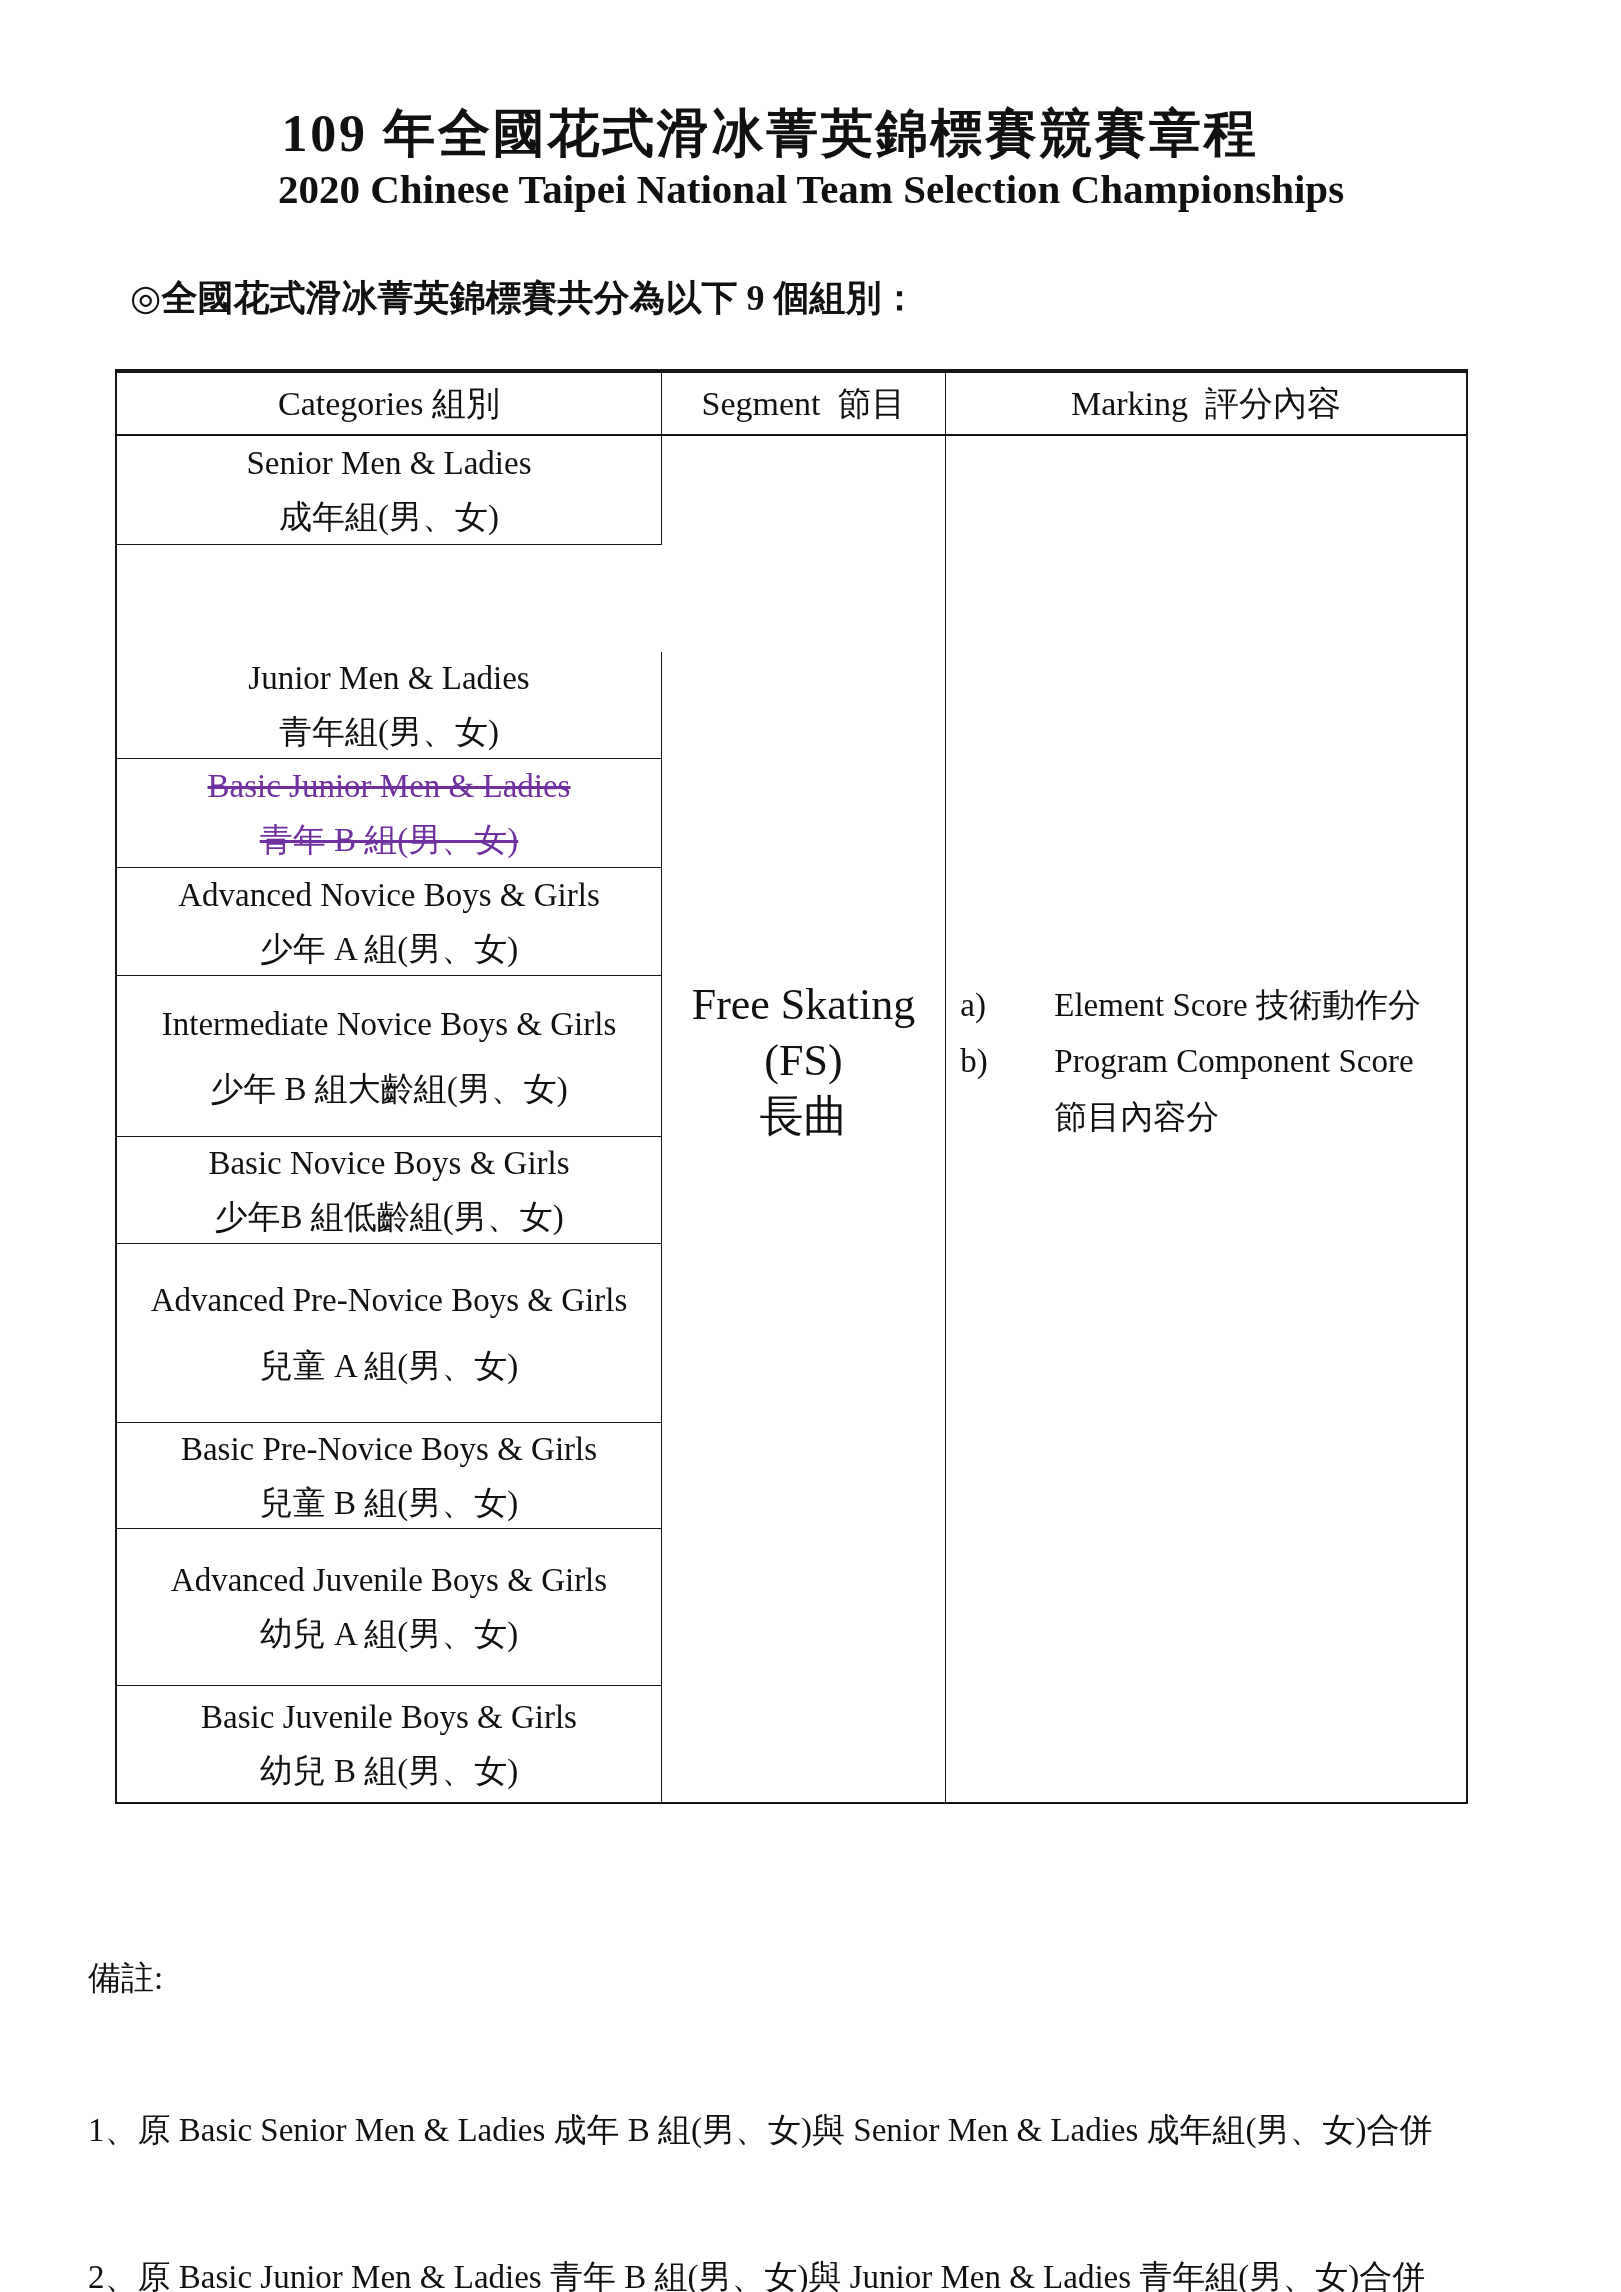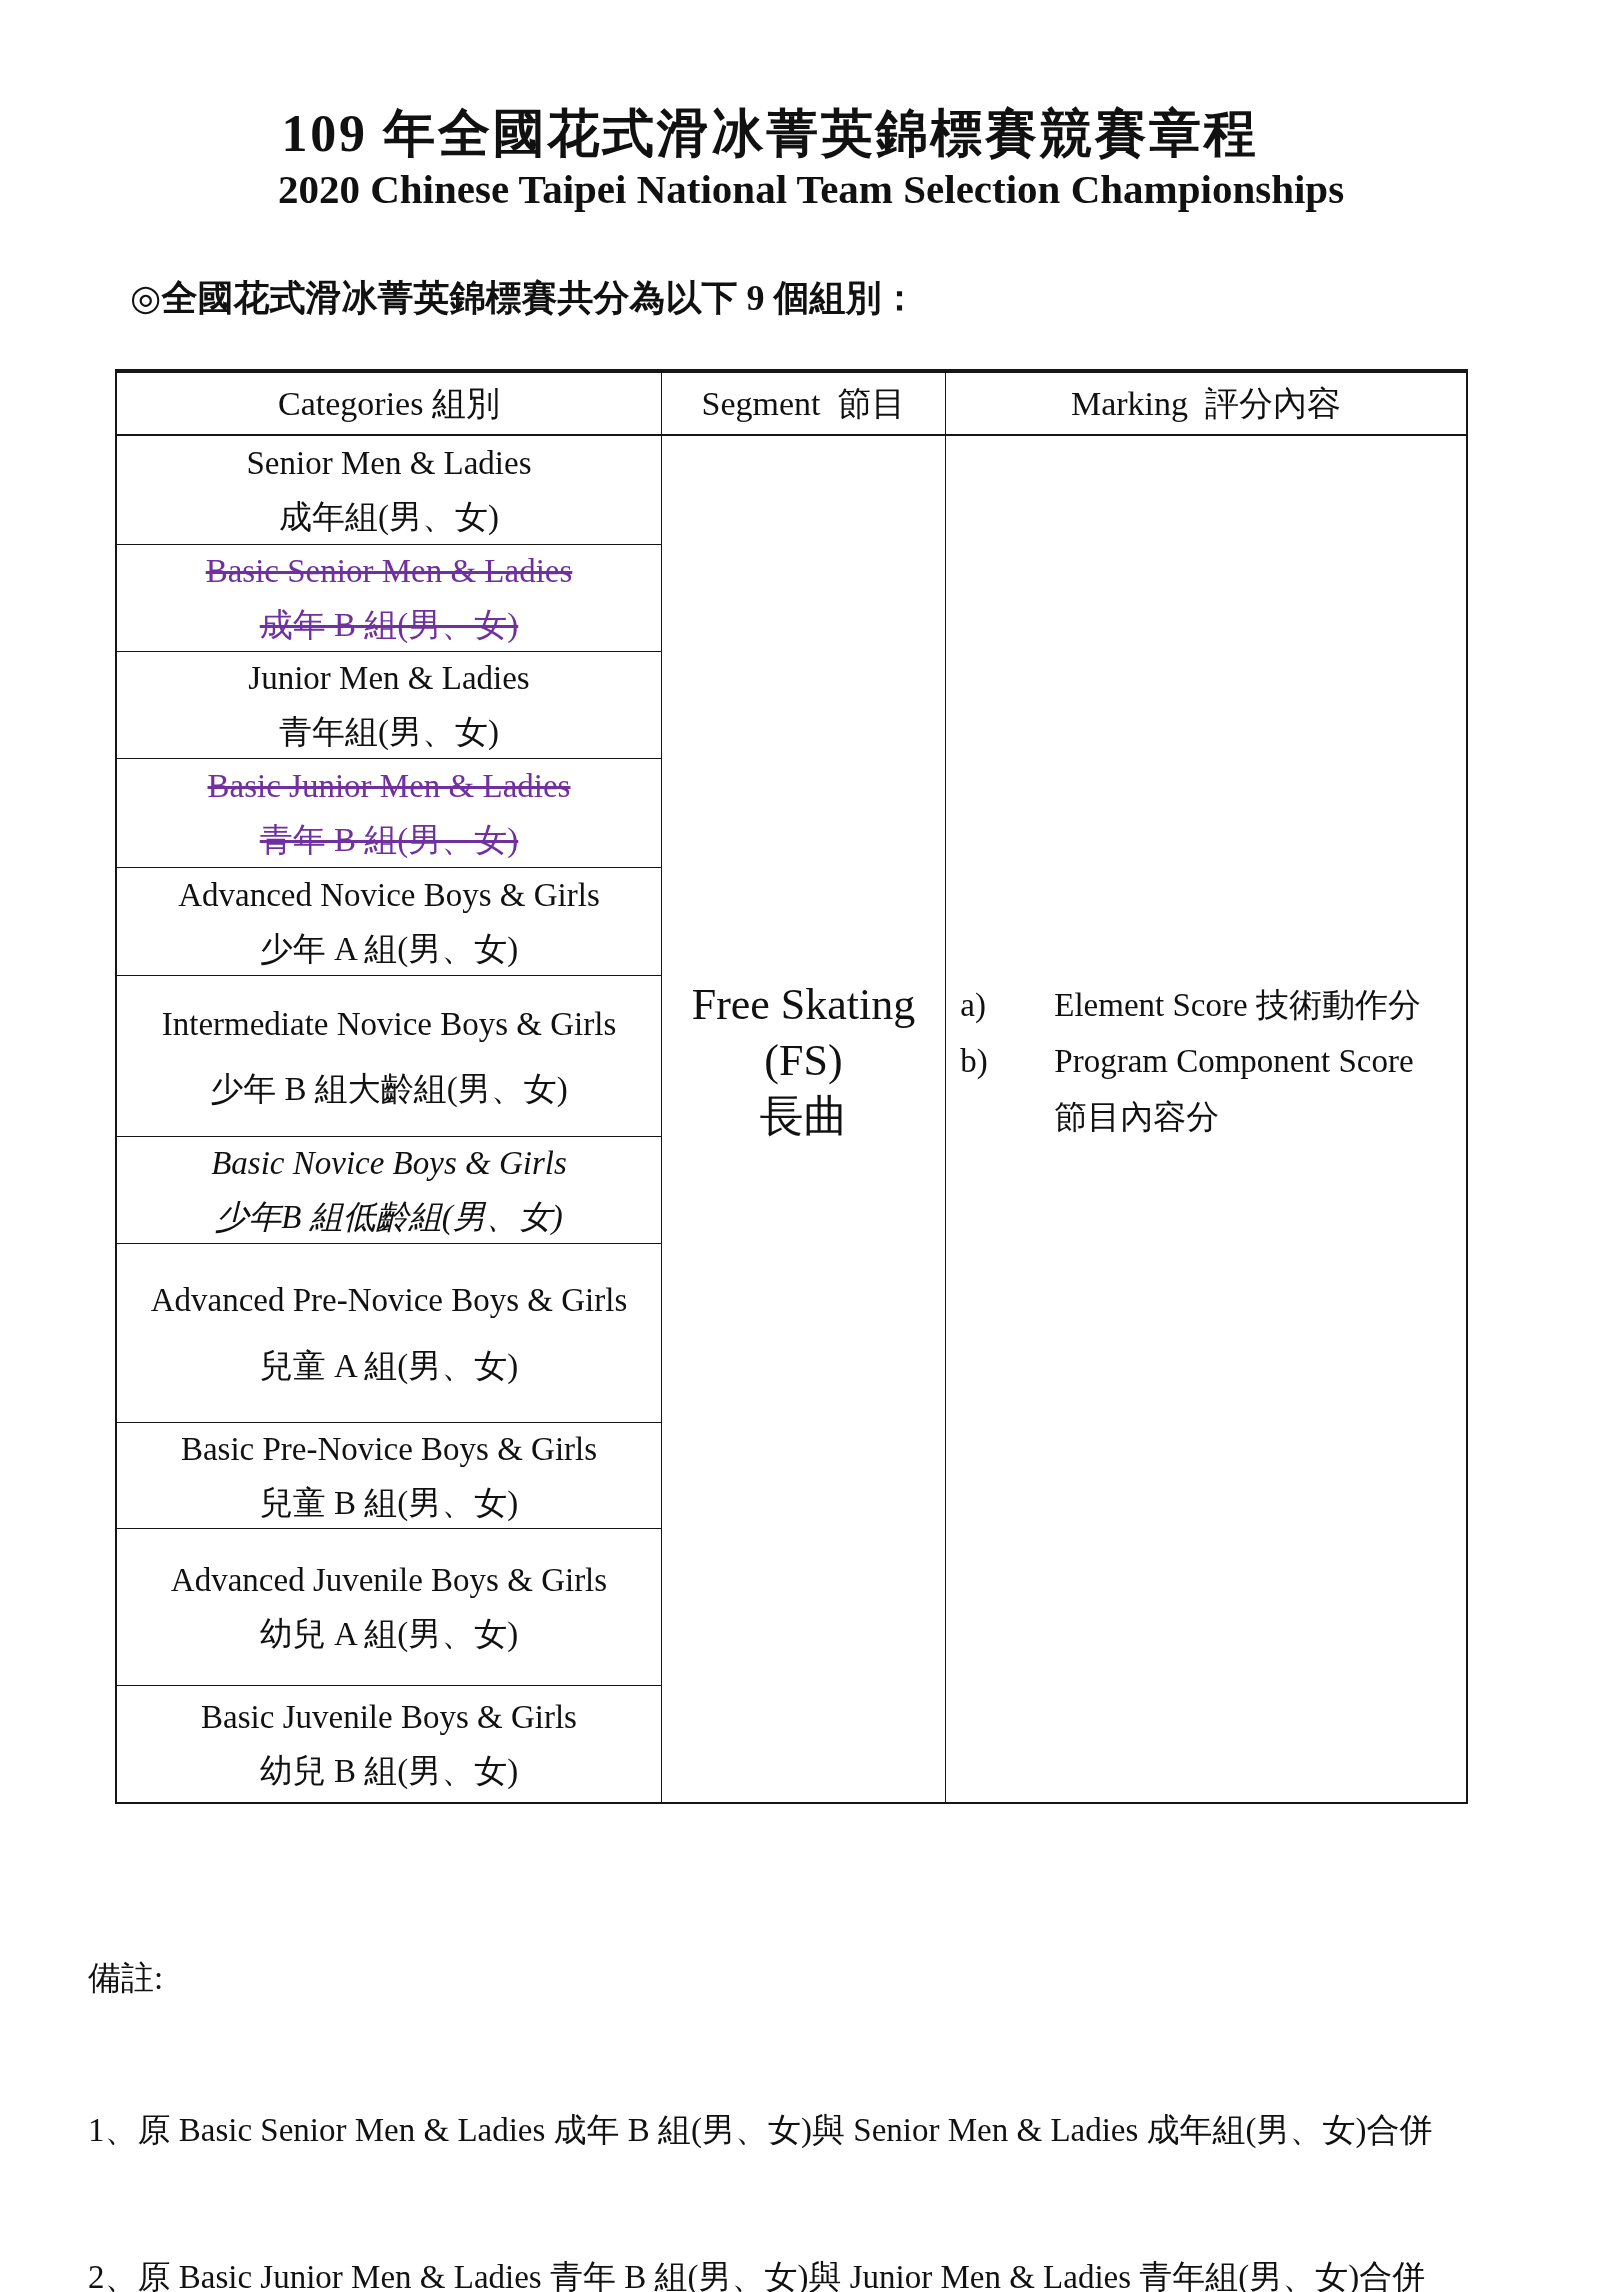--- a/index.html
+++ b/index.html
@@ -114,41 +114,37 @@
   <div class="doc-table">
 
     <div class="cell hcell vline" style="grid-area: 1 / 1;">Categories 組別</div>
     <div class="cell hcell vline" style="grid-area: 1 / 2;">Segment  節目</div>
     <div class="cell hcell" style="grid-area: 1 / 3;">Marking  評分內容</div>
 
     <div class="cell cat-row" style="grid-area: 2 / 1;">
       <div class="line">Senior Men &amp; Ladies</div>
       <div class="line">成年組(男、女)</div>
     </div>
-    <div class="cell cat-row struck" style="grid-area: 3 / 1;">
-      <div class="line">Basic Senior Men &amp; Ladies</div>
-      <div class="line">成年 B 組(男、女)</div>
-    </div>
     <div class="cell cat-row" style="grid-area: 4 / 1;">
       <div class="line">Junior Men &amp; Ladies</div>
       <div class="line">青年組(男、女)</div>
     </div>
     <div class="cell cat-row" style="grid-area: 6 / 1;">
       <div class="line">Advanced Novice Boys &amp; Girls</div>
       <div class="line">少年 A 組(男、女)</div>
     </div>
     <div class="cell cat-row struck" style="grid-area: 5 / 1;">
       <div class="line">Basic Junior Men &amp; Ladies</div>
       <div class="line">青年 B 組(男、女)</div>
     </div>
     <div class="cell cat-row" style="grid-area: 7 / 1; gap: 11px;">
       <div class="line">Intermediate Novice Boys &amp; Girls</div>
       <div class="line">少年 B 組大齡組(男、女)</div>
     </div>
-    <div class="cell cat-row" style="grid-area: 8 / 1; font-style: italic;">
+    <div class="cell cat-row" style="grid-area: 8 / 1;">
       <div class="line">Basic Novice Boys &amp; Girls</div>
       <div class="line">少年B 組低齡組(男、女)</div>
     </div>
     <div class="cell cat-row" style="grid-area: 9 / 1; gap: 12px;">
       <div class="line">Advanced Pre-Novice Boys &amp; Girls</div>
       <div class="line">兒童 A 組(男、女)</div>
     </div>
     <div class="cell cat-row" style="grid-area: 10 / 1;">
       <div class="line">Basic Pre-Novice Boys &amp; Girls</div>
       <div class="line">兒童 B 組(男、女)</div>

